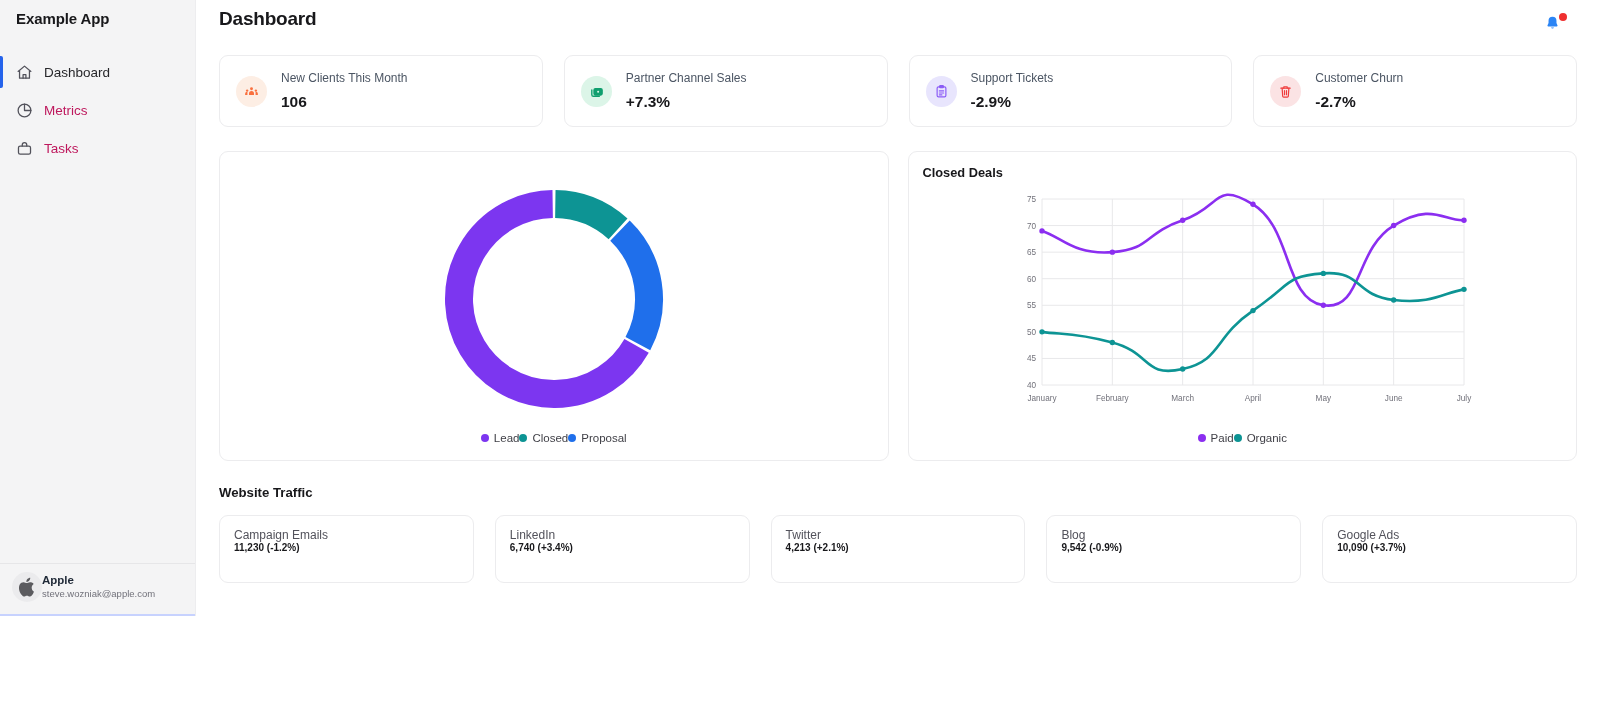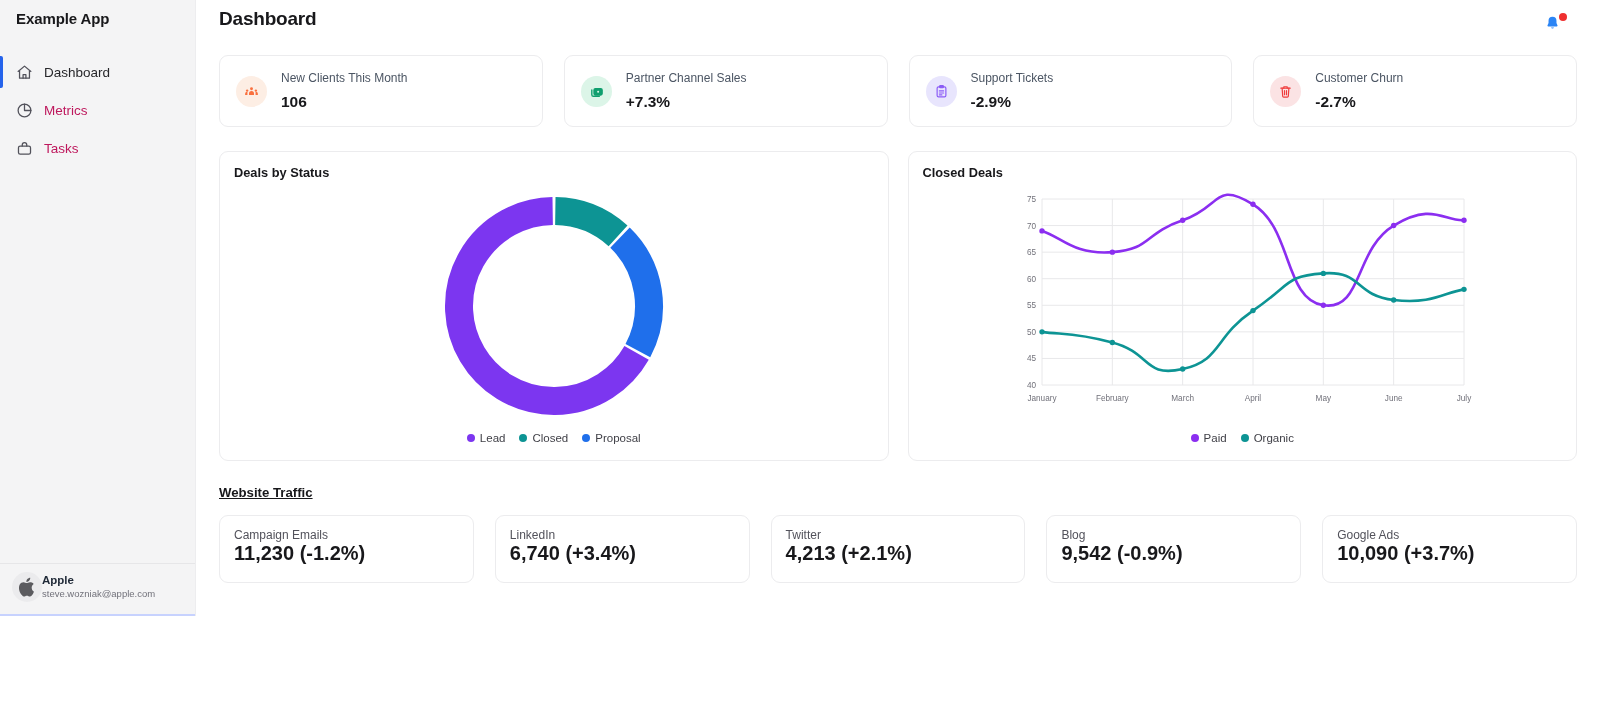--- a/index.html
+++ b/index.html
@@ -92,35 +92,35 @@
   .chart-card {
     flex: 1 1 0; height: 310px;
     border: 1px solid #ececee; border-radius: 9px; background: #fff;
     padding: 13px 14px 10px 14px;
     display: flex; flex-direction: column; position: relative;
   }
   .chart-title { font-size: 12.8px; font-weight: bold; color: #18181b; }
   .chart-body { flex: 1 1 auto; display: flex; align-items: center; justify-content: center; }
   .chart-body svg { display: block; }
 
-  .legend { display: flex; align-items: center; justify-content: center; gap: 14px; padding-bottom: 6px; }
+  .legend { display: flex; align-items: center; justify-content: center; padding-bottom: 6px; }
   .legend-item { display: flex; align-items: center; gap: 5px; }
   .legend-dot { width: 8px; height: 8px; border-radius: 50%; display: block; }
   .legend-label { font-size: 11.5px; color: #3f3f46; }
 
   
-  .section-title { font-size: 13.2px; font-weight: bold; color: #18181b; margin-top: 24px; text-decoration: underline; }
+  .section-title { font-size: 13.2px; font-weight: bold; color: #18181b; margin-top: 24px; }
   .traffic-row { display: flex; gap: 21px; margin-top: 15px; }
   .traffic-card {
     flex: 1 1 0; height: 68px;
     border: 1px solid #ececee; border-radius: 9px; background: #fff;
     padding: 13px 14px; display: flex; flex-direction: column; gap: 2px;
   }
   .traffic-label { font-size: 12px; color: #52525b; line-height: 1; }
-  .traffic-value { font-size: 20px; font-weight: bold; color: #18181b; line-height: 1; }
+  .traffic-value { font-size: 10px; font-weight: bold; color: #18181b; line-height: 1; }
 
   .axis-text { font-size: 8.2px; fill: #71717a; font-family: "Liberation Sans", sans-serif; }
 </style>
 </head>
 <body>
 
 <div class="app">
 
   <aside class="sidebar">
     <div class="brand">Example App</div>
@@ -250,21 +250,20 @@
             <span class="stat-label">Customer Churn</span>
             <span class="stat-value">-2.7%</span>
           </div>
         </div>
 
       </section>
 
       <section class="charts-row">
 
         <div class="chart-card">
-          <div class="chart-title">Deals by Status</div>
           <div class="chart-body">
             <svg id="donut-svg" width="250" height="250" viewBox="0 0 250 250">
                 <path d="M 126.3264071322188 30.0092602191161 A 95 95 0 0 1 189.05872682045373 54.846742640541024" fill="none" stroke="#0d9494" stroke-width="28"></path>
                 <path d="M 190.99254519360474 56.66271896782814 A 95 95 0 0 1 208.88002132159806 169.5997984646596" fill="none" stroke="#1f6feb" stroke-width="28"></path>
                 <path d="M 207.60201830299582 171.92447732550193 A 95 95 0 1 1 123.6735928677811 30.0092602191161" fill="none" stroke="#7c36f0" stroke-width="28"></path>
               </svg>
           </div>
           <div class="legend">
             <span class="legend-item">
               <i class="legend-dot" style="background:#7c36f0"></i>

